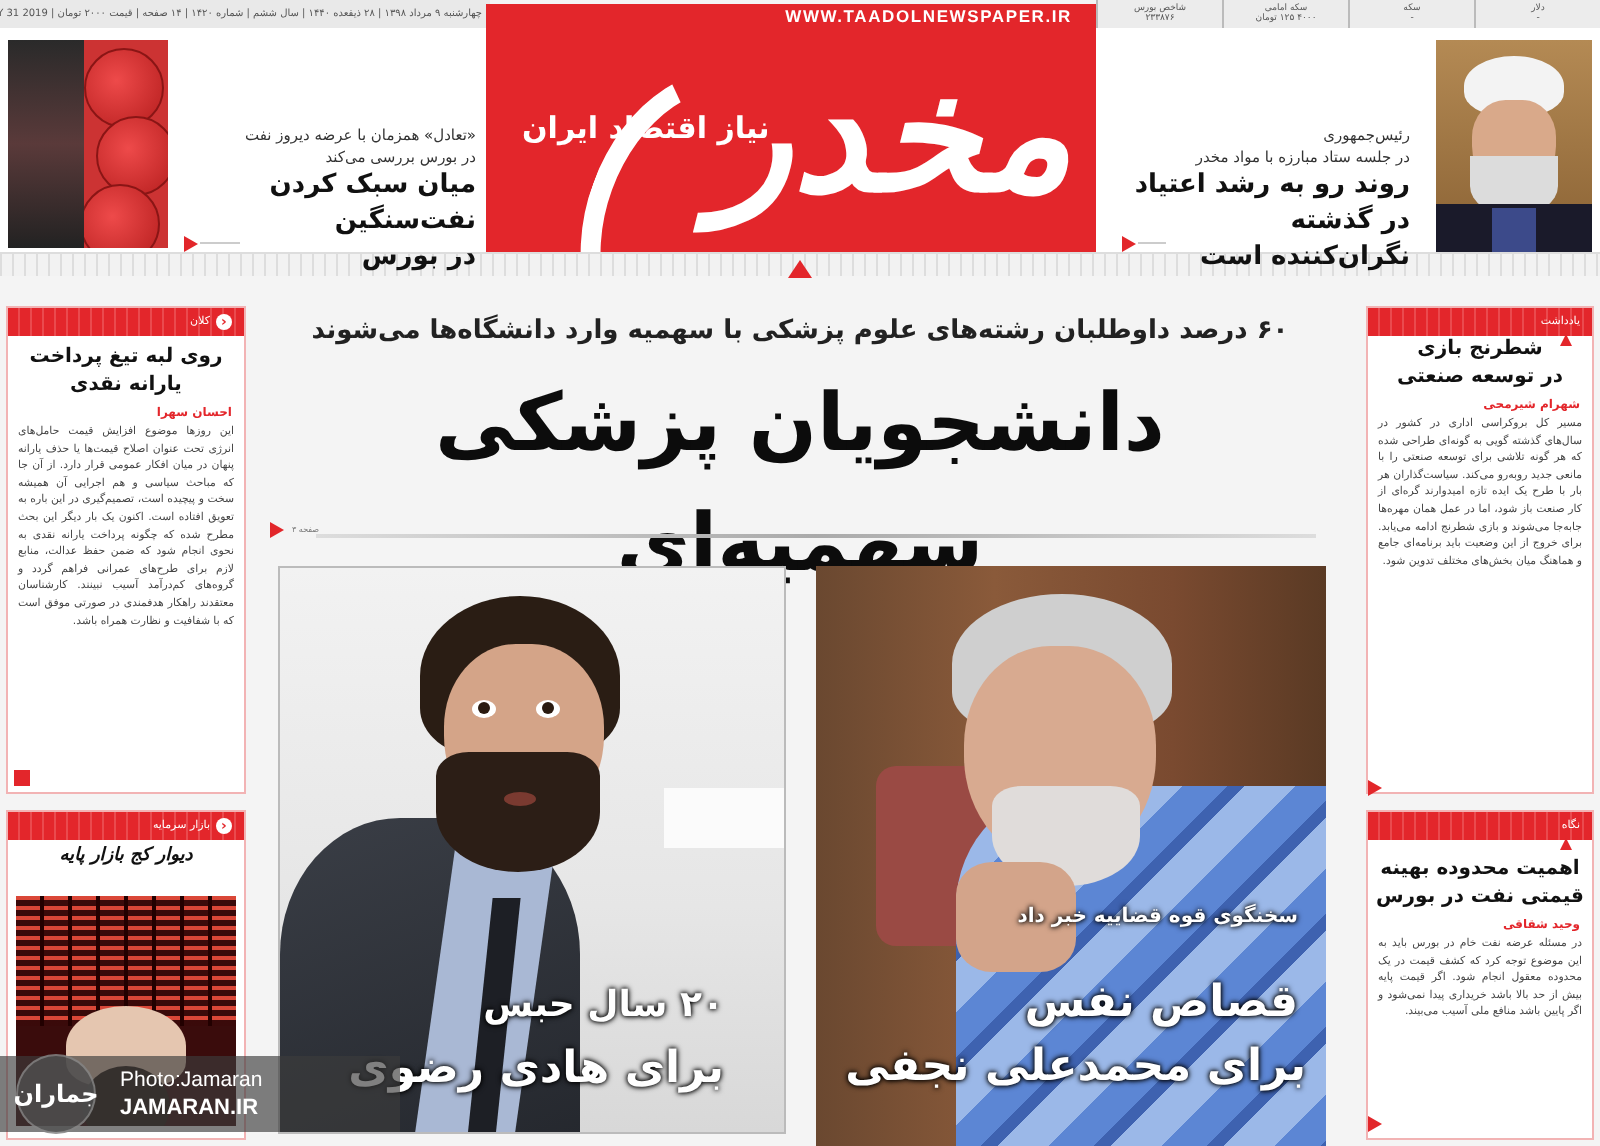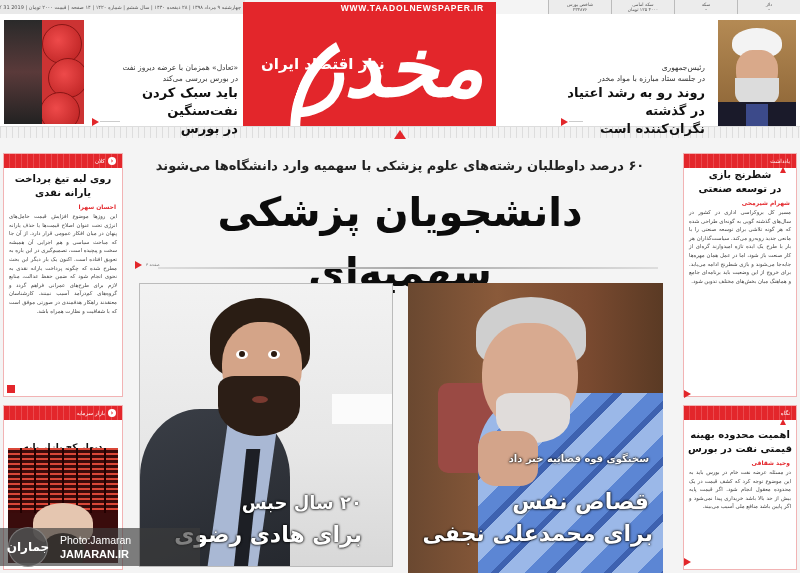--- a/index.html
+++ b/index.html
@@ -20,21 +20,21 @@
   .oil-photo .barrel { position: absolute; border-radius: 50%; background: radial-gradient(circle at 40% 40%,#ee4a4a,#b51d1d); border: 1px solid #8a1515; }
 
   .teaser { position: absolute; text-align: right; direction: rtl; margin-top: 38px; }
   .teaser .kicker { font-size: 7.5px; color: #333; line-height: 11px; }
   .teaser .title { font-size: 13px; font-weight: bold; line-height: 18px; color: #111; }
   .teaser-left { left: 88px; top: 24px; width: 150px; }
   .teaser-right { left: 555px; top: 24px; width: 150px; }
   .play-mark { position: absolute; width: 0; height: 0; border-left: 7px solid #e2262a; border-top: 4px solid transparent; border-bottom: 4px solid transparent; }
   .play-line { position: absolute; height: 1px; background: #ccc; }
 
-  .masthead { position: absolute; left: 243px; top: 2px; width: 253px; height: 124px; background: #e3262b; overflow: hidden; }
+  .masthead { position: absolute; left: 243px; top: 2px; width: 305px; height: 124px; background: #e3262b; overflow: hidden; }
   .masthead .url { position: absolute; right: 12px; top: 1px; color: #fff; font-size: 8.5px; font-weight: bold; letter-spacing: 0.8px; font-family: "Liberation Sans", sans-serif; }
   .masthead .logo { position: absolute; right: 12px; top: 10px; color: #fff; font-family: "DejaVu Serif", serif; font-size: 82px; font-weight: bold; line-height: 110px; direction: rtl; font-style: italic; }
   .masthead .tag { position: absolute; left: 18px; top: 53px; color: #fff; font-size: 15px; font-weight: bold; direction: rtl; }
   .masthead .swoosh { position: absolute; left: 50px; top: 30px; width: 120px; height: 160px; border: 10px solid #fff; border-radius: 50%; border-right-color: transparent; border-top-color: transparent; transform: rotate(20deg); }
   .mast-arrow { position: absolute; left: 394px; top: 130px; width: 0; height: 0; border-bottom: 9px solid #e3262b; border-left: 6px solid transparent; border-right: 6px solid transparent; }
 
   .rouhani-photo { position: absolute; left: 718px; top: 20px; width: 78px; height: 106px; background: linear-gradient(180deg,#b48a54,#8a6234); overflow: hidden; }
   .rouhani-photo .turban { position: absolute; left: 14px; top: 8px; width: 50px; height: 30px; background: #f3f3f3; border-radius: 50% 50% 40% 40%; }
   .rouhani-photo .face { position: absolute; left: 18px; top: 30px; width: 42px; height: 46px; background: #d9a98a; border-radius: 40% 40% 50% 50%; }
   .rouhani-photo .beard { position: absolute; left: 17px; top: 58px; width: 44px; height: 30px; background: #dcdcdc; border-radius: 0 0 50% 50%; }
@@ -127,21 +127,21 @@
 <div class="oil-photo">
   <div class="barrel" style="left:38px;top:4px;width:40px;height:40px;"></div>
   <div class="barrel" style="left:44px;top:38px;width:40px;height:40px;"></div>
   <div class="barrel" style="left:36px;top:72px;width:40px;height:40px;"></div>
   <div class="dark"></div>
 </div>
 
 <div class="teaser teaser-left">
   <div class="kicker">«تعادل» همزمان با عرضه دیروز نفت</div>
   <div class="kicker">در بورس بررسی می‌کند</div>
-  <div class="title">باید سبک کردن</div>
+  <div class="title">میان سبک کردن</div>
   <div class="title">نفت‌سنگین</div>
   <div class="title">در بورس</div>
 </div>
 <div class="play-mark" style="left:92px;top:118px;"></div>
 <div class="play-line" style="left:100px;top:121px;width:20px;"></div>
 
 <div class="masthead">
   <div class="url">WWW.TAADOLNEWSPAPER.IR</div>
   <div class="swoosh"></div>
   <div class="logo">مخدر</div>
@@ -185,21 +185,21 @@
   <div class="side-author">احسان سهرا</div>
   <div class="side-body">این روزها موضوع افزایش قیمت حامل‌های انرژی تحت عنوان اصلاح قیمت‌ها یا حذف یارانه پنهان در میان افکار عمومی قرار دارد. از آن جا که مباحث سیاسی و هم اجرایی آن همیشه سخت و پیچیده است، تصمیم‌گیری در این باره به تعویق افتاده است. اکنون یک بار دیگر این بحث مطرح شده که چگونه پرداخت یارانه نقدی به نحوی انجام شود که ضمن حفظ عدالت، منابع لازم برای طرح‌های عمرانی فراهم گردد و گروه‌های کم‌درآمد آسیب نبینند. کارشناسان معتقدند راهکار هدفمندی در صورتی موفق است که با شفافیت و نظارت همراه باشد.</div>
   <div class="pg-num" style="left:3px;bottom:3px;"></div>
 </div>
 
 <div class="side-box" style="left:3px;top:405px;width:120px;height:165px;">
   <div class="side-bar">
     <span class="arr">‹</span>
     <span>بازار سرمایه</span>
   </div>
-  <div class="side-title" style="font-size:9px;padding-top:20px;">دیوار کج بازار پایه</div>
+  <div class="side-title" style="font-size:9px;padding-top:1px;font-style:italic;">دیوار کج بازار پایه</div>
 </div>
 <div class="bourse-photo">
   <div class="board"></div>
   <div class="board2"></div>
   <div class="hands"></div>
   <div class="head"></div>
 </div>
 
 <div class="side-box" style="left:683px;top:153px;width:114px;height:244px;">
   <div class="side-bar">یادداشت</div>

